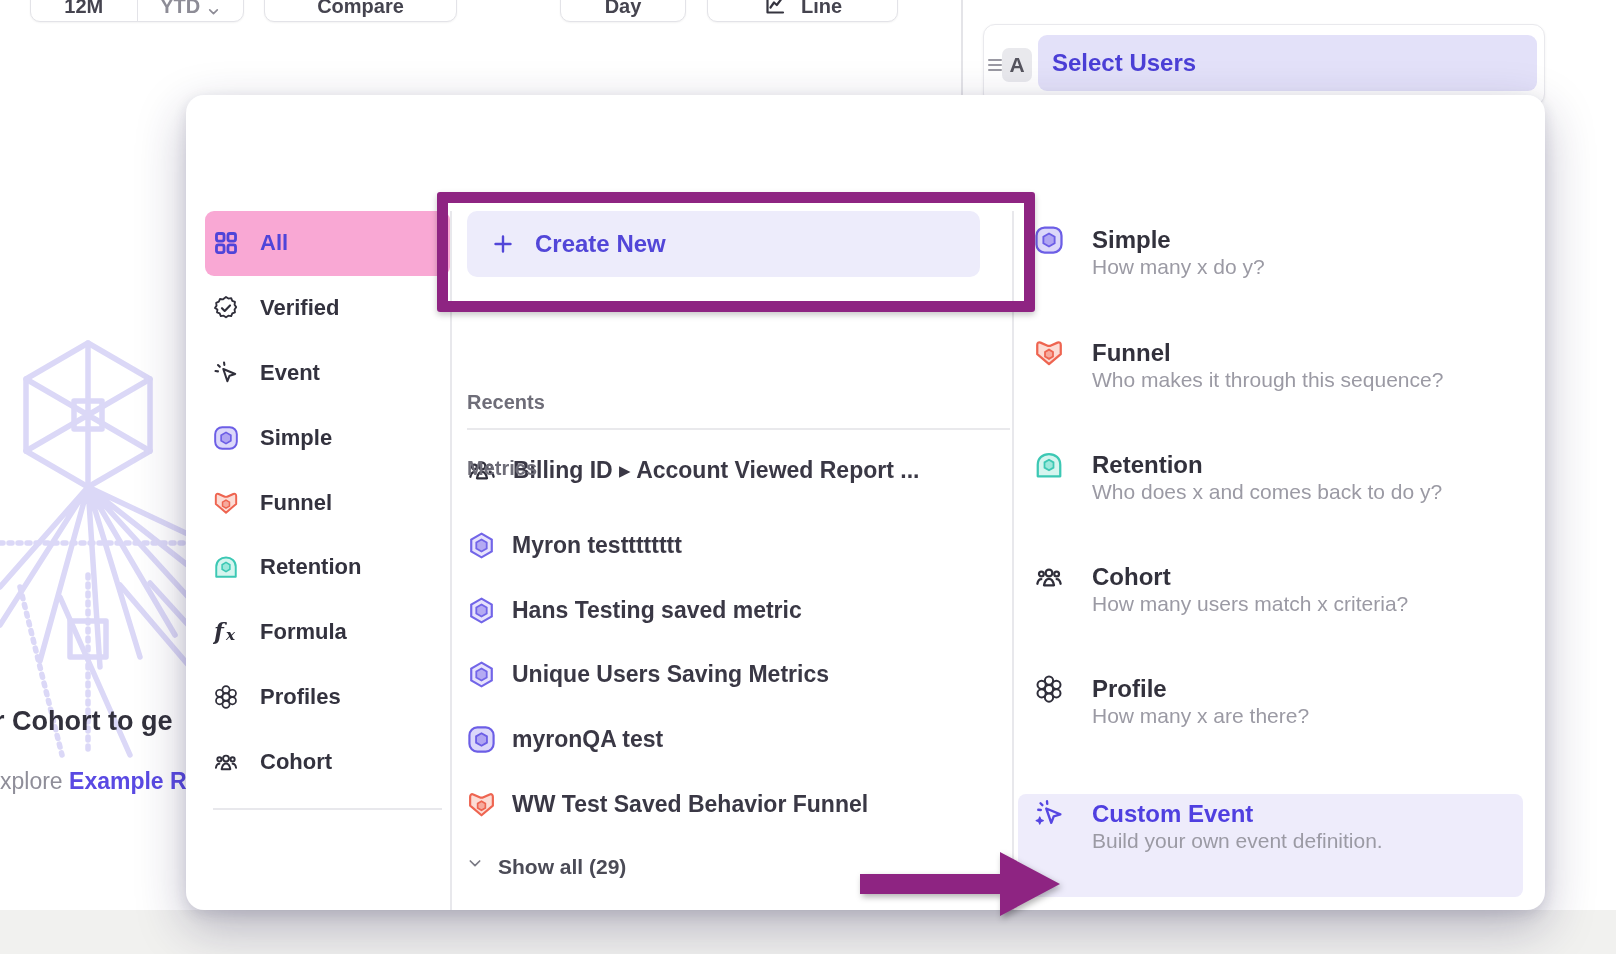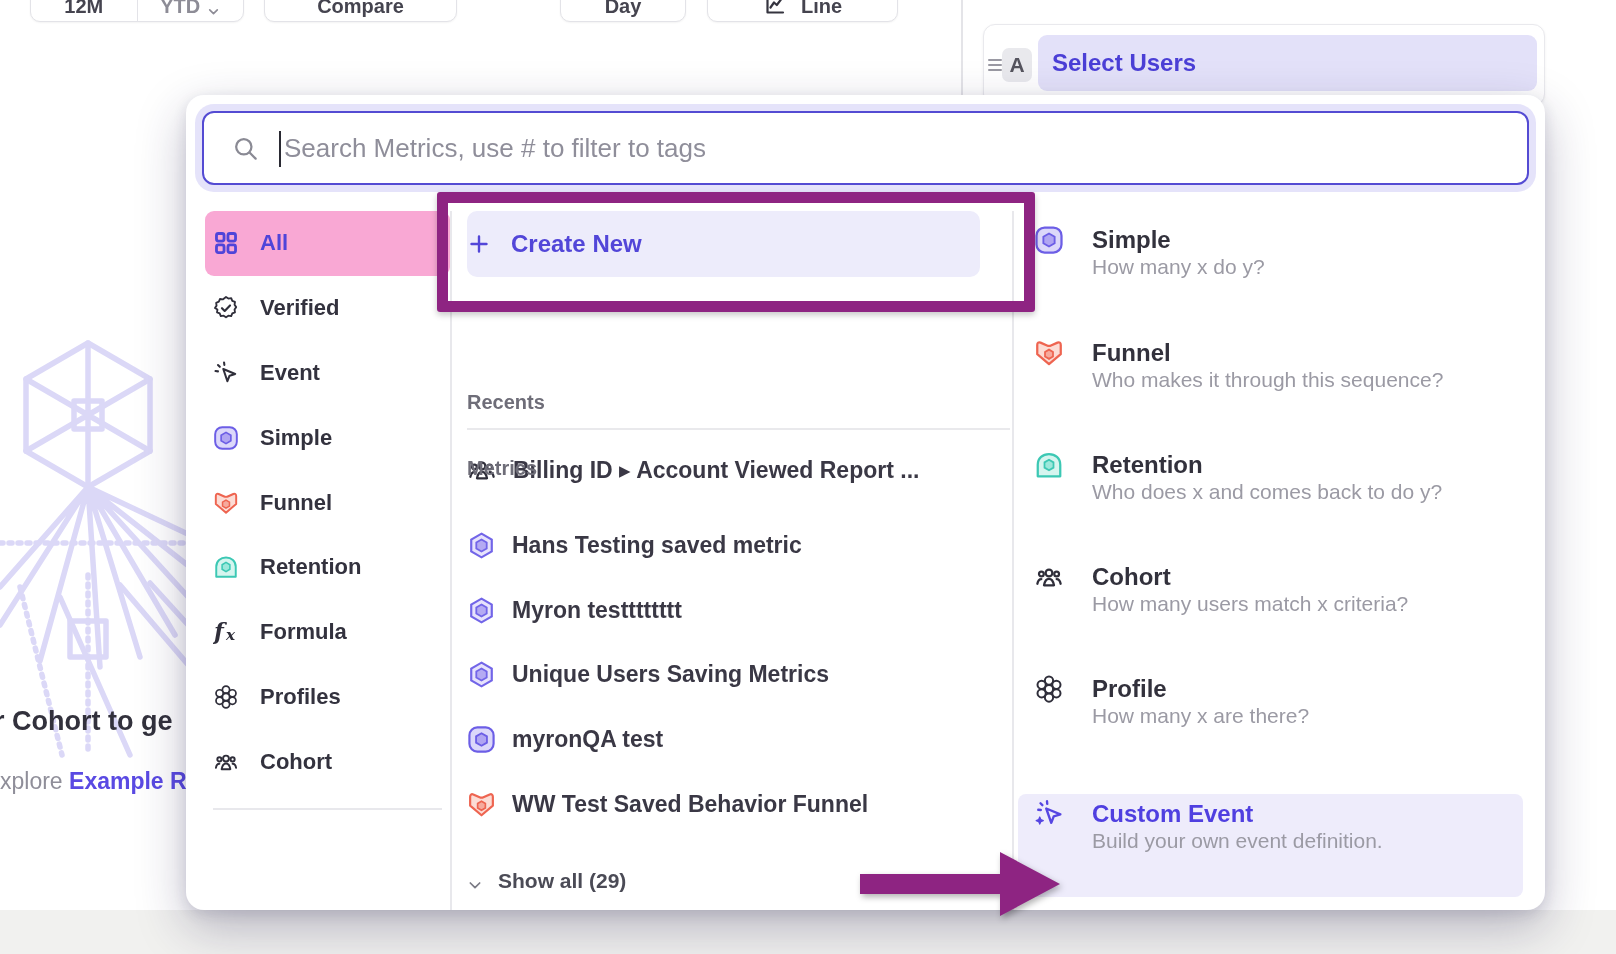--- a/index.html
+++ b/index.html
@@ -49,35 +49,35 @@
   .side-row{height:64.8px;display:flex;align-items:center;gap:21px;padding-left:8px;border-radius:9px;
             font-size:22px;font-weight:600;color:#33323e;cursor:pointer;box-sizing:border-box;}
   .side-row .icon{width:26px;height:26px;flex:none;color:#2f2e3a;}
   .side-row.sel{background:#f9a8d4;color:#4f44d9;}
   .side-row.sel .icon{color:#4f44d9;}
   .side-div{height:1.5px;background:#e8e8ec;margin:14px 8px 0 8px;}
   .side-row.partial{margin-top:20px;}
   .icon svg{display:block;width:100%;height:100%;}
 
   .create-btn{left:281px;top:116px;width:513px;height:66px;background:#edecfb;border-radius:10px;
-              display:flex;align-items:center;gap:20px;box-sizing:border-box;cursor:pointer;}
+              display:flex;align-items:center;gap:20px;padding-left:24px;box-sizing:border-box;cursor:pointer;}
   .create-btn .icon{width:24px;height:24px;color:#5246d8;}
   .create-btn .lbl{font-size:24px;font-weight:700;color:#5246d8;}
   .sec-label{font-size:20px;font-weight:600;color:#6e6d78;}
   .recents-label{left:281px;top:296px;}
   .recent-row{left:281px;top:252px;width:540px;height:46px;top:352px;display:flex;align-items:center;gap:16px;cursor:pointer;}
   .recent-row .icon{width:30px;height:30px;color:#2f2e3a;flex:none;}
   .recent-row .lbl{font-size:23px;font-weight:600;color:#3a3845;white-space:nowrap;}
   .mid-div{left:281px;top:333px;width:543px;height:1.5px;background:#e9e9ec;}
   .metrics-label{left:281px;top:362px;}
   .metric-list{left:281px;top:418px;width:540px;}
   .metric-row{height:64.8px;display:flex;align-items:center;gap:16px;cursor:pointer;}
   .metric-row .icon{width:29px;height:29px;flex:none;}
   .metric-row .lbl{font-size:23px;font-weight:600;color:#3a3845;white-space:nowrap;}
-  .show-all{left:281px;top:760px;height:38px;display:flex;align-items:flex-end;gap:15px;cursor:pointer;}
+  .show-all{left:281px;top:760px;height:38px;display:flex;align-items:flex-start;gap:15px;cursor:pointer;}
   .show-all .chev{width:16px;height:16px;color:#7b7b85;}
   .show-all .lbl{font-size:21px;font-weight:600;color:#4b4b56;}
 
   .types{left:0;top:0;width:100%;height:100%;}
   .type-row{position:absolute;left:848px;width:660px;display:flex;gap:28px;align-items:flex-start;cursor:pointer;}
   .type-row .icon{width:30px;height:30px;flex:none;color:#2f2e3a;margin-top:0px;}
   .type-row .ttl{font-size:24px;font-weight:700;color:#32313c;line-height:30px;}
   .type-row .dsc{font-size:21px;color:#9b9aa4;}
   .type-row.hl .ttl{color:#4f3fe0;}
   .type-row.hl .icon{color:#5646e2;}
@@ -144,28 +144,20 @@
     <path d="M20 252l42 168" stroke-dasharray="3 6"></path>
   </svg>
 
   <div class="cohort-line abs">r Cohort to ge</div>
   <div class="explore-line abs"><span>xplore </span><b>Example R</b></div>
 
   <div class="bottom-strip abs"></div>
 
   <div class="modal abs">
 
-    <div class="search-box abs">
-      <svg class="search-ico" viewBox="0 0 24 24" fill="none" stroke="#8a8a94" stroke-width="2" stroke-linecap="round">
-          <circle cx="10.5" cy="10.5" r="6.8"></circle>
-          <path d="M15.6 15.6L21 21"></path>
-        </svg>
-      <input type="text" placeholder="Search Metrics, use # to filter to tags" style="">
-      <div class="caret"></div>
-    </div>
 
     <div class="vdiv1 abs"></div>
     <div class="vdiv2 abs"></div>
 
     <div class="sidebar abs" id="sidebar">
         <div class="side-row sel">
           <span class="icon">
             <svg viewBox="0 0 24 24" fill="none" stroke="currentColor" stroke-width="2.6">
               <rect x="3.2" y="3.2" width="7" height="7" rx="1.8"></rect>
               <rect x="13.8" y="3.2" width="7" height="7" rx="1.8"></rect>
@@ -289,30 +281,30 @@
     <div class="sec-label metrics-label abs">Metrics</div>
 
     <div class="metric-list abs" id="metric-list">
         <div class="metric-row">
           <span class="icon">
             <svg viewBox="0 0 24 24">
               <polygon points="12,2.2 20.5,7.1 20.5,16.9 12,21.8 3.5,16.9 3.5,7.1" fill="#e7e3fc" stroke="#7265e8" stroke-width="1.8"></polygon>
               <polygon points="12,7 16.3,9.5 16.3,14.5 12,17 7.7,14.5 7.7,9.5" fill="#b4aaf3" stroke="#7265e8" stroke-width="1.5"></polygon>
             </svg>
           </span>
-          <span class="lbl">Hans Testing saved metric</span>
+          <span class="lbl">Myron testttttttt</span>
         </div>
         <div class="metric-row">
           <span class="icon">
             <svg viewBox="0 0 24 24">
               <polygon points="12,2.2 20.5,7.1 20.5,16.9 12,21.8 3.5,16.9 3.5,7.1" fill="#e7e3fc" stroke="#7265e8" stroke-width="1.8"></polygon>
               <polygon points="12,7 16.3,9.5 16.3,14.5 12,17 7.7,14.5 7.7,9.5" fill="#b4aaf3" stroke="#7265e8" stroke-width="1.5"></polygon>
             </svg>
           </span>
-          <span class="lbl">Myron testttttttt</span>
+          <span class="lbl">Hans Testing saved metric</span>
         </div>
         <div class="metric-row">
           <span class="icon">
             <svg viewBox="0 0 24 24">
               <polygon points="12,2.2 20.5,7.1 20.5,16.9 12,21.8 3.5,16.9 3.5,7.1" fill="#e7e3fc" stroke="#7265e8" stroke-width="1.8"></polygon>
               <polygon points="12,7 16.3,9.5 16.3,14.5 12,17 7.7,14.5 7.7,9.5" fill="#b4aaf3" stroke="#7265e8" stroke-width="1.5"></polygon>
             </svg>
           </span>
           <span class="lbl">Unique Users Saving Metrics</span>
         </div>

